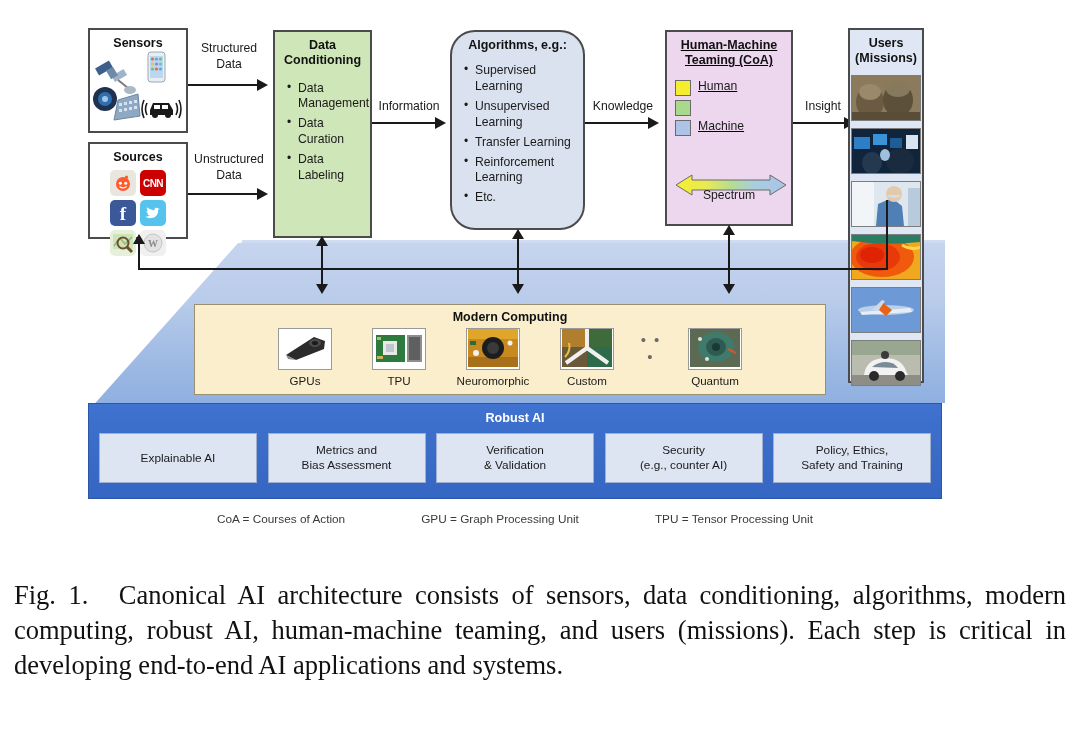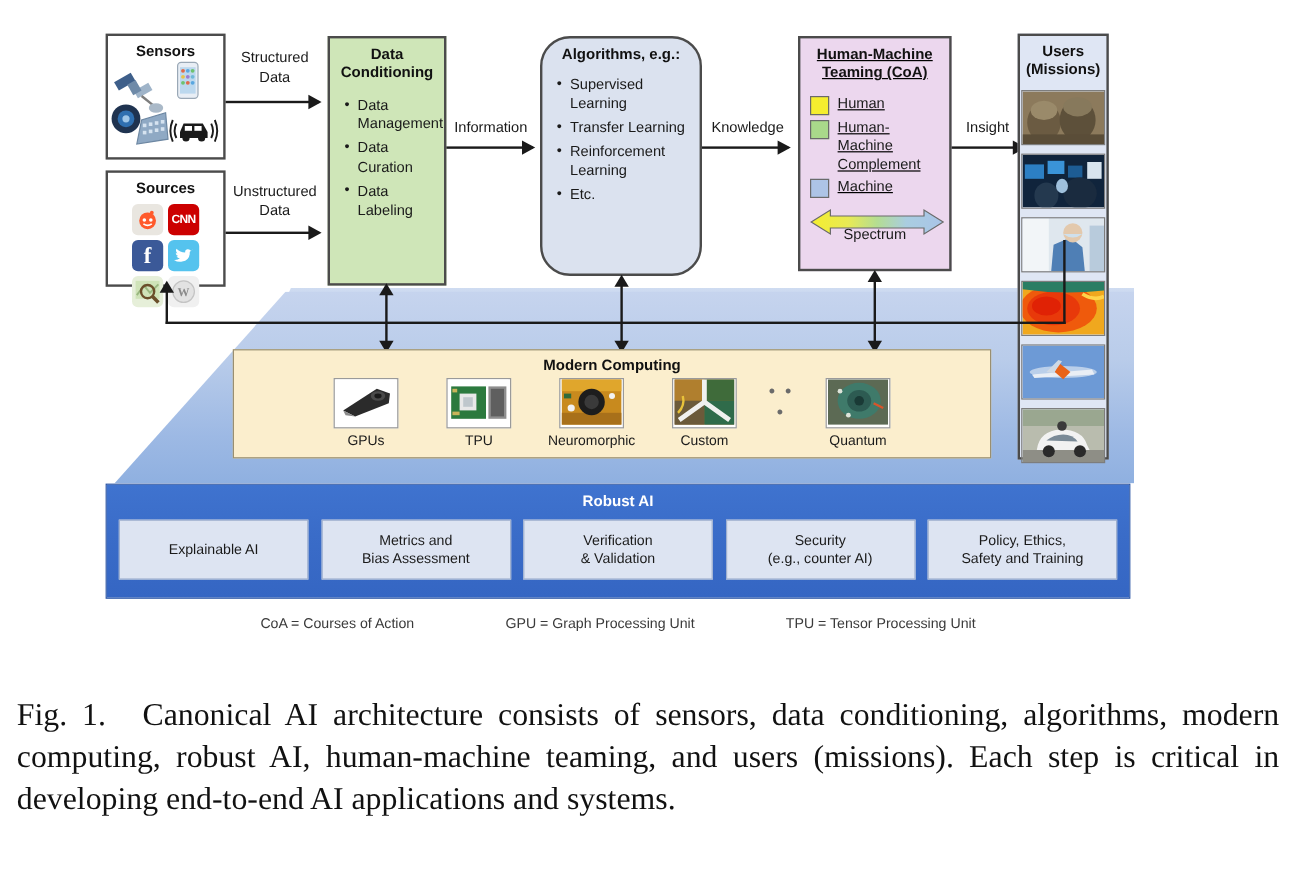--- a/index.html
+++ b/index.html
@@ -87,21 +87,21 @@
 
   
   .spectrumwrap{position:absolute;left:8px;right:8px;bottom:24px;height:26px;}
   .spectxt{
     position:absolute;left:0;right:0;bottom:-2px;text-align:center;
     font-size:12.2px;color:#1a1a1a;
   }
 
   
   #mcbox{
-    position:absolute;left:194px;top:291px;width:632px;height:91px;
+    position:absolute;left:194px;top:304px;width:632px;height:91px;
     background:#fbeecd;border:1.5px solid #9a8f70;box-sizing:border-box;
   }
   #mctitle{text-align:center;font-weight:bold;font-size:12.5px;color:#111;margin-top:5px;}
   .mcrow{display:flex;align-items:flex-end;justify-content:center;margin-top:4px;gap:0px;}
   .mcitem{width:94px;text-align:center;}
   .mcthumb{
     width:52px;height:40px;margin:0 auto;border:1.5px solid #9a9a9a;background:#fff;
     position:relative;overflow:hidden;
   }
   .mclabel{font-size:11.6px;color:#1a1a1a;margin-top:4px;}
@@ -271,41 +271,41 @@
       </ul>
     </div>
 
     <div class="harrow" style="left:372px;top:122px;width:72px;"></div>
     <div class="arrowlabel" style="left:368px;top:99px;width:82px;">Information</div>
 
     <div class="box bluebox" style="left:450px;top:30px;width:135px;height:200px;border-radius:25px;">
       <div class="boxtitle">Algorithms, e.g.:</div>
       <ul class="blist" style="margin-top:10px;">
         <li>Supervised Learning</li>
+        <li>Unsupervised Learning</li>
         <li>Transfer Learning</li>
         <li>Reinforcement Learning</li>
         <li>Etc.</li>
       </ul>
     </div>
 
     <div class="harrow" style="left:585px;top:122px;width:72px;"></div>
     <div class="arrowlabel" style="left:582px;top:99px;width:82px;">Knowledge</div>
 
     <div class="box pinkbox" style="left:665px;top:30px;width:128px;height:196px;">
       <div class="boxtitle">Human-Machine</div>
       <div class="boxtitle" style="padding-top:0;">Teaming (CoA)</div>
 
       <div style="margin-top:10px;">
         <div class="legrow">
           <div class="sw" style="background:#f5ee2e;"></div>
           <div class="legtxt">Human</div>
         </div>
         <div class="legrow">
           <div class="sw" style="background:#a9d98a;"></div>
-          <div class="legtxt" style="max-width:86px;">Human-Machine Complement</div>
         </div>
         <div class="legrow">
           <div class="sw" style="background:#adc4e6;"></div>
           <div class="legtxt">Machine</div>
         </div>
       </div>
 
       <div class="spectrumwrap">
         <svg width="112" height="22" viewBox="0 0 112 22" style="position:absolute;left:0;top:0;">
           <defs>

